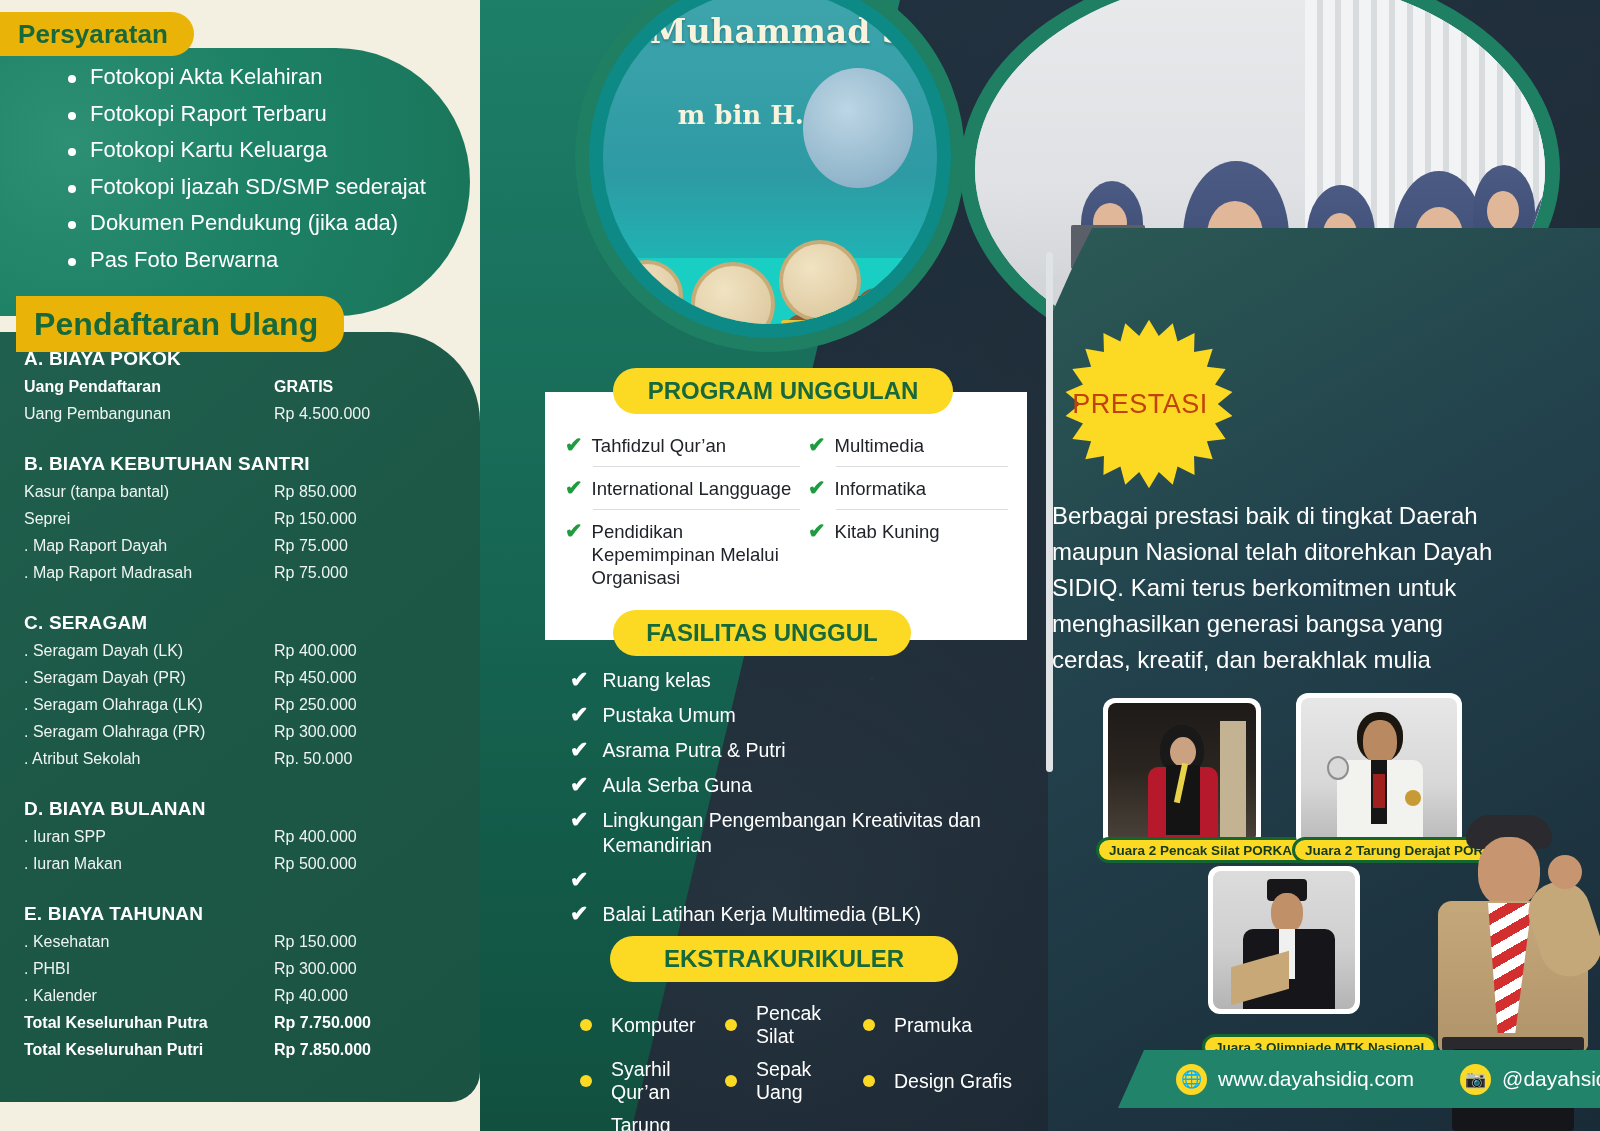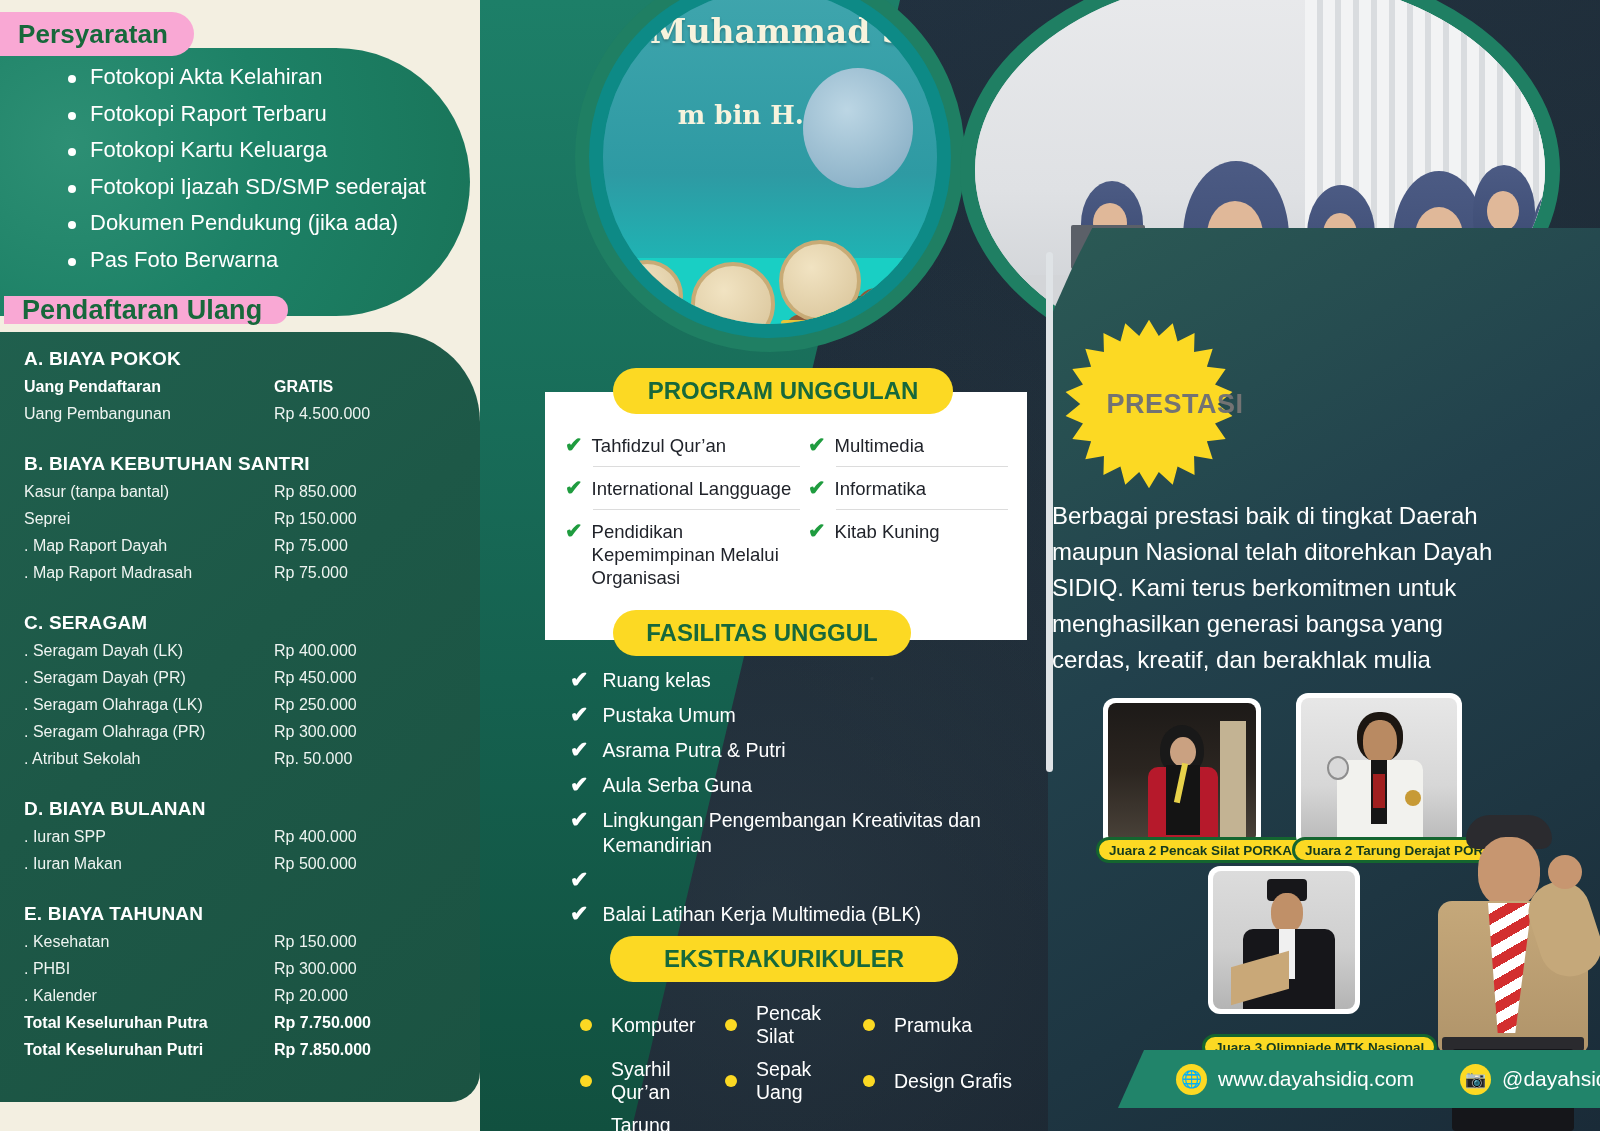--- a/index.html
+++ b/index.html
@@ -52,31 +52,31 @@
     border-radius:0 160px 160px 0;
   }
   .left-main-panel{
     position:absolute;left:-30px;top:332px;width:510px;height:770px;
     background:linear-gradient(140deg,#20604e 0%,#1d5847 45%,#1b5342 100%);
     border-radius:0 90px 30px 0;
   }
 
   .badge-pill{
     position:absolute;
-    background:#f9a8d4;
+    background:#eab308;
     color:#17683b;
     font-weight:bold;
     border-radius:0 22px 22px 0;
     display:flex;align-items:center;
     padding:0 26px 0 18px;
     letter-spacing:.1px;
     white-space:nowrap;
   }
   #badge-persyaratan{left:0;top:12px;height:44px;font-size:26px;}
-  #badge-pendaftaran{left:4px;top:296px;height:28px;font-size:27px;}
+  #badge-pendaftaran{left:16px;top:296px;height:56px;font-size:32px;}
 
   .req-list{position:absolute;left:34px;top:66px;width:430px;margin:0;padding:0;list-style:none;}
   .req-list li{
     color:#fff;font-size:22px;line-height:1;margin-bottom:14.5px;
     position:relative;padding-left:56px;
   }
   .req-list li:before{
     content:"";position:absolute;left:34px;top:9px;
     width:8px;height:8px;border-radius:50%;background:#fff;
   }
@@ -182,23 +182,23 @@
   }
   .right-panel-edge{
     position:absolute;left:1046px;top:252px;width:7px;height:520px;background:#dfe3e6;border-radius:4px;
   }
 
   .sunburst{
     position:absolute;left:1063px;top:318px;width:172px;height:172px;
     background:#fcd923;
   }
   .sun-label{
-    position:absolute;left:1089px;top:318px;width:172px;height:172px;
+    position:absolute;left:1054px;top:318px;width:172px;height:172px;
     display:flex;align-items:center;justify-content:center;
-    color:#737373;font-weight:bold;font-size:27px;letter-spacing:.5px;
+    color:#c2410c;font-weight:normal;font-size:27px;letter-spacing:.5px;
   }
 
   .prestasi-text{
     position:absolute;left:1052px;top:498px;width:462px;
     color:#fff;font-size:24px;line-height:36px;
   }
 
   .ach{position:absolute;background:#fff;border-radius:12px;padding:5px;box-sizing:border-box;}
   .ach .img{width:100%;height:100%;border-radius:8px;overflow:hidden;position:relative;}
   #ach1{left:1103px;top:698px;width:158px;height:150px;}
@@ -325,21 +325,21 @@
       <div class="fee-row">
         <span class="lbl">. Kesehatan</span>
         <span class="val">Rp 150.000</span>
       </div>
       <div class="fee-row">
         <span class="lbl">. PHBI</span>
         <span class="val">Rp 300.000</span>
       </div>
       <div class="fee-row">
         <span class="lbl">. Kalender</span>
-        <span class="val">Rp 20.000</span>
+        <span class="val">Rp 40.000</span>
       </div>
       <div class="fee-row bold">
         <span class="lbl">Total Keseluruhan Putra</span>
         <span class="val">Rp 7.750.000</span>
       </div>
       <div class="fee-row bold">
         <span class="lbl">Total Keseluruhan Putri</span>
         <span class="val">Rp 7.850.000</span>
       </div>
     </div>

